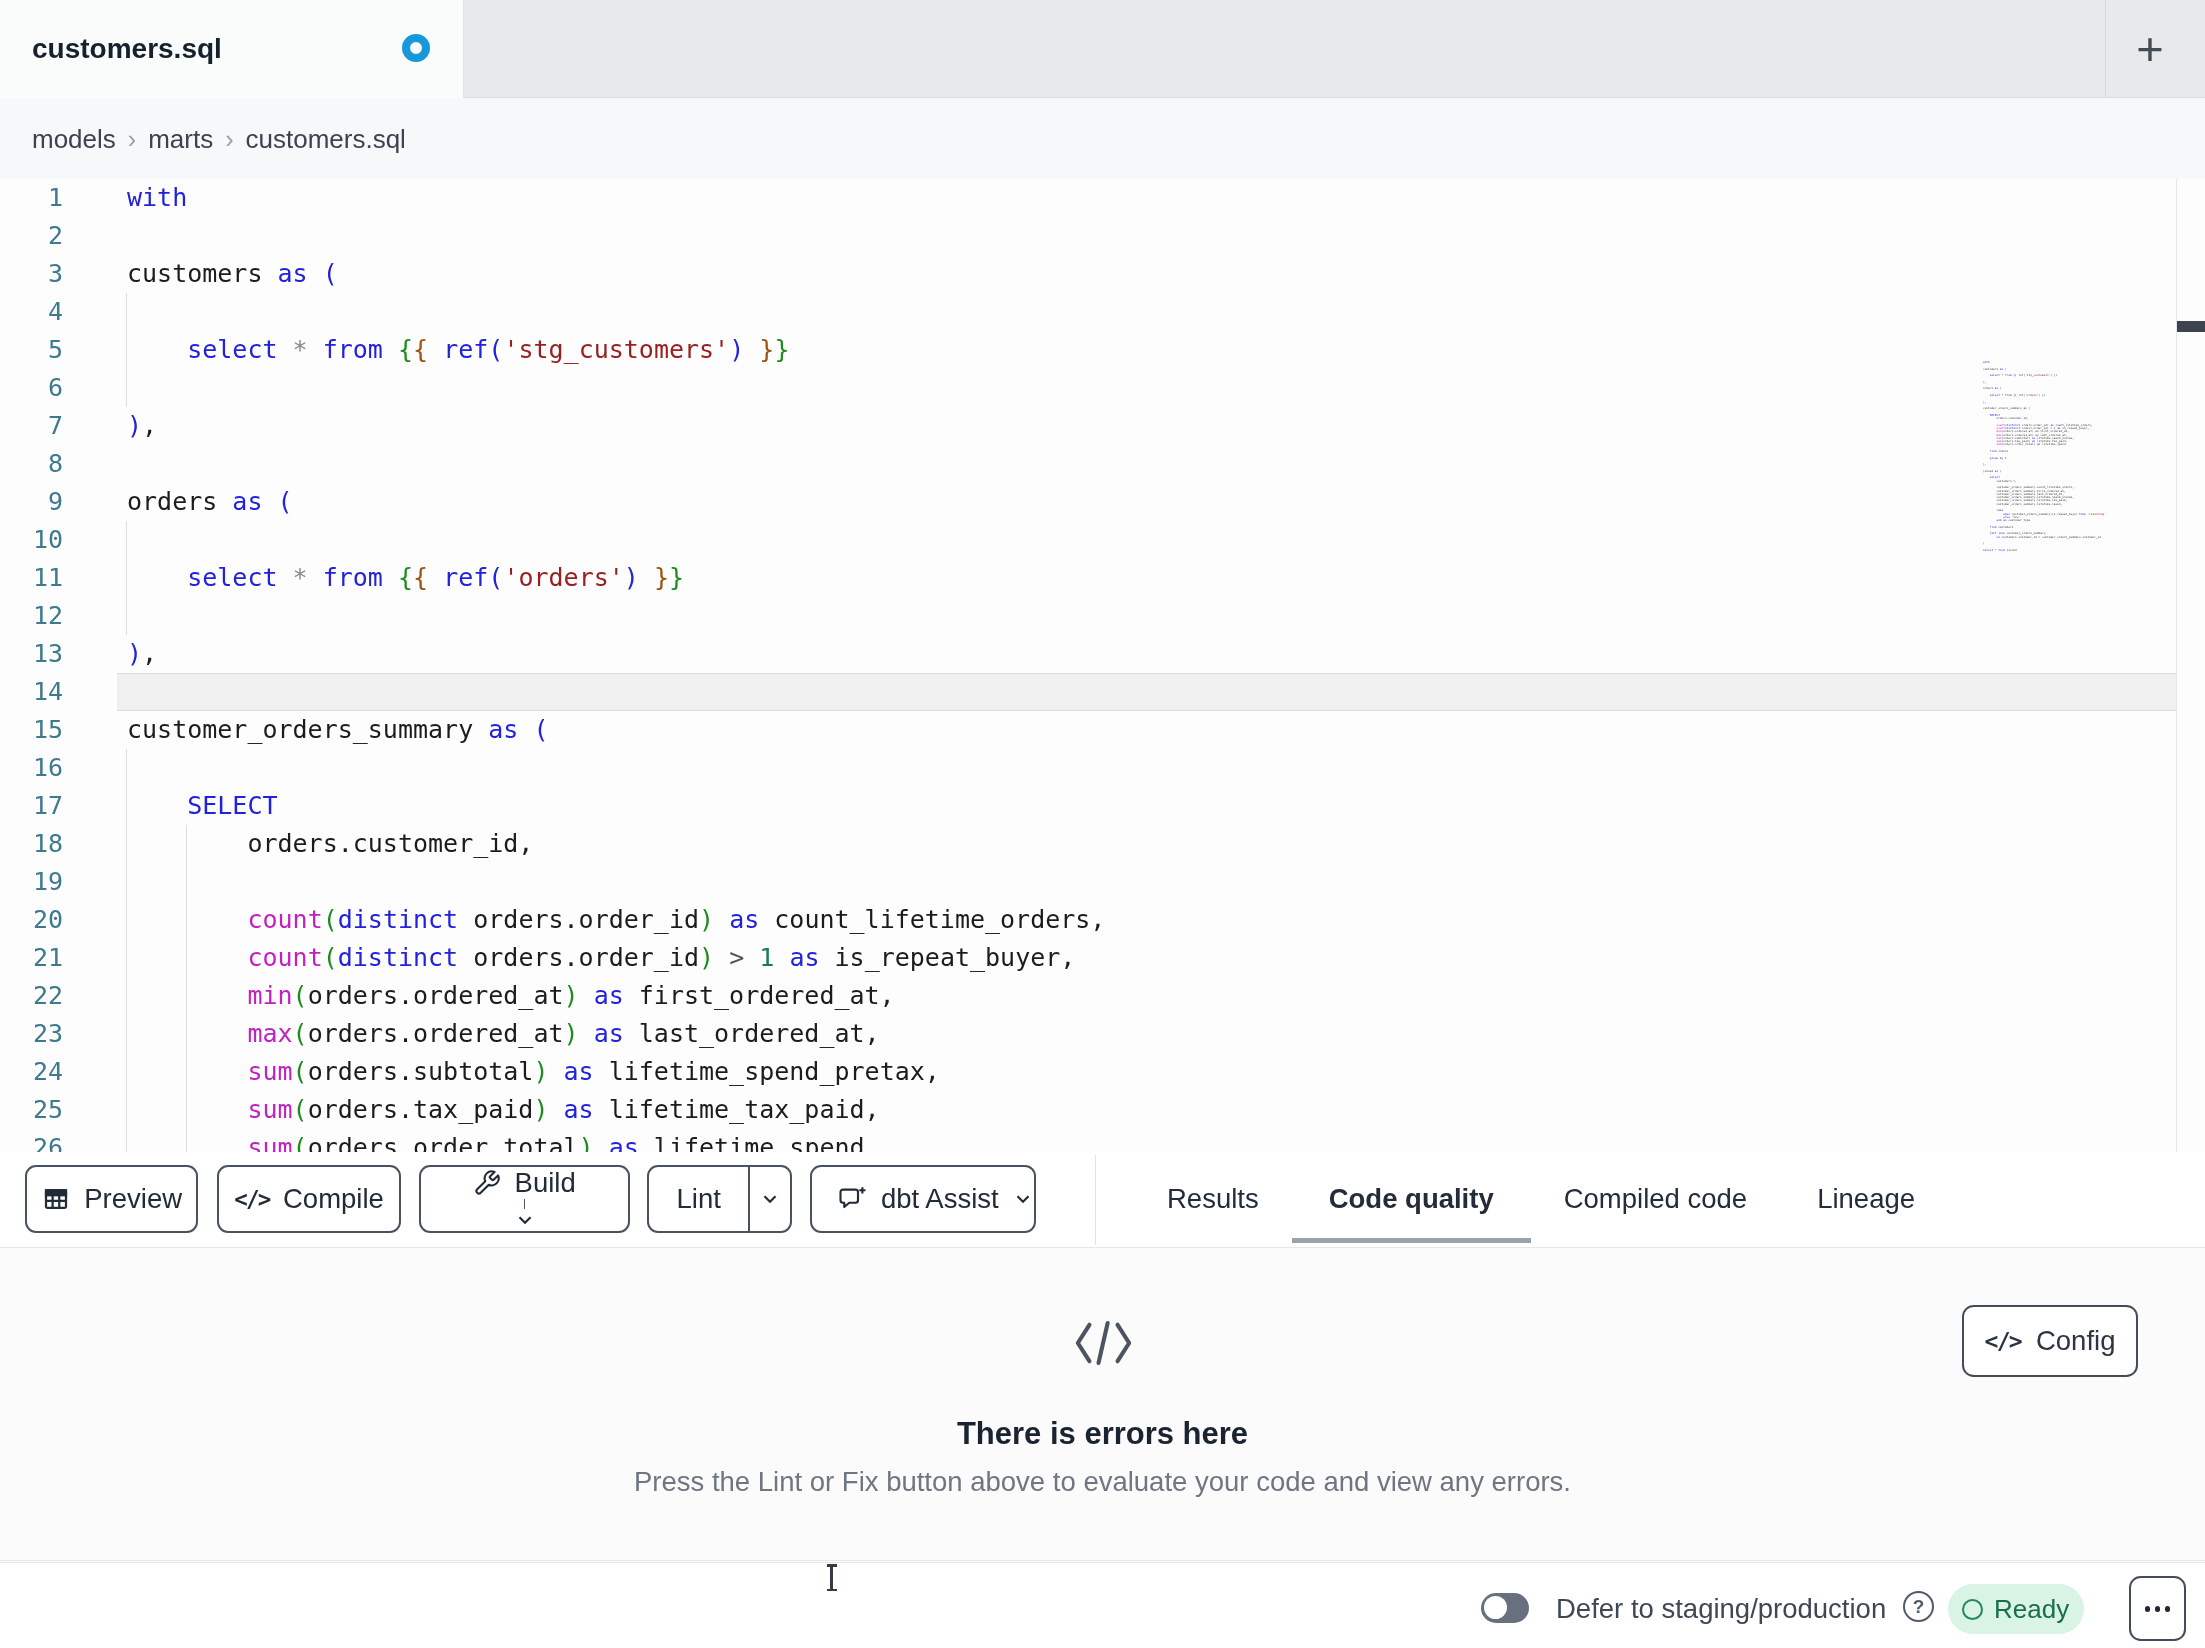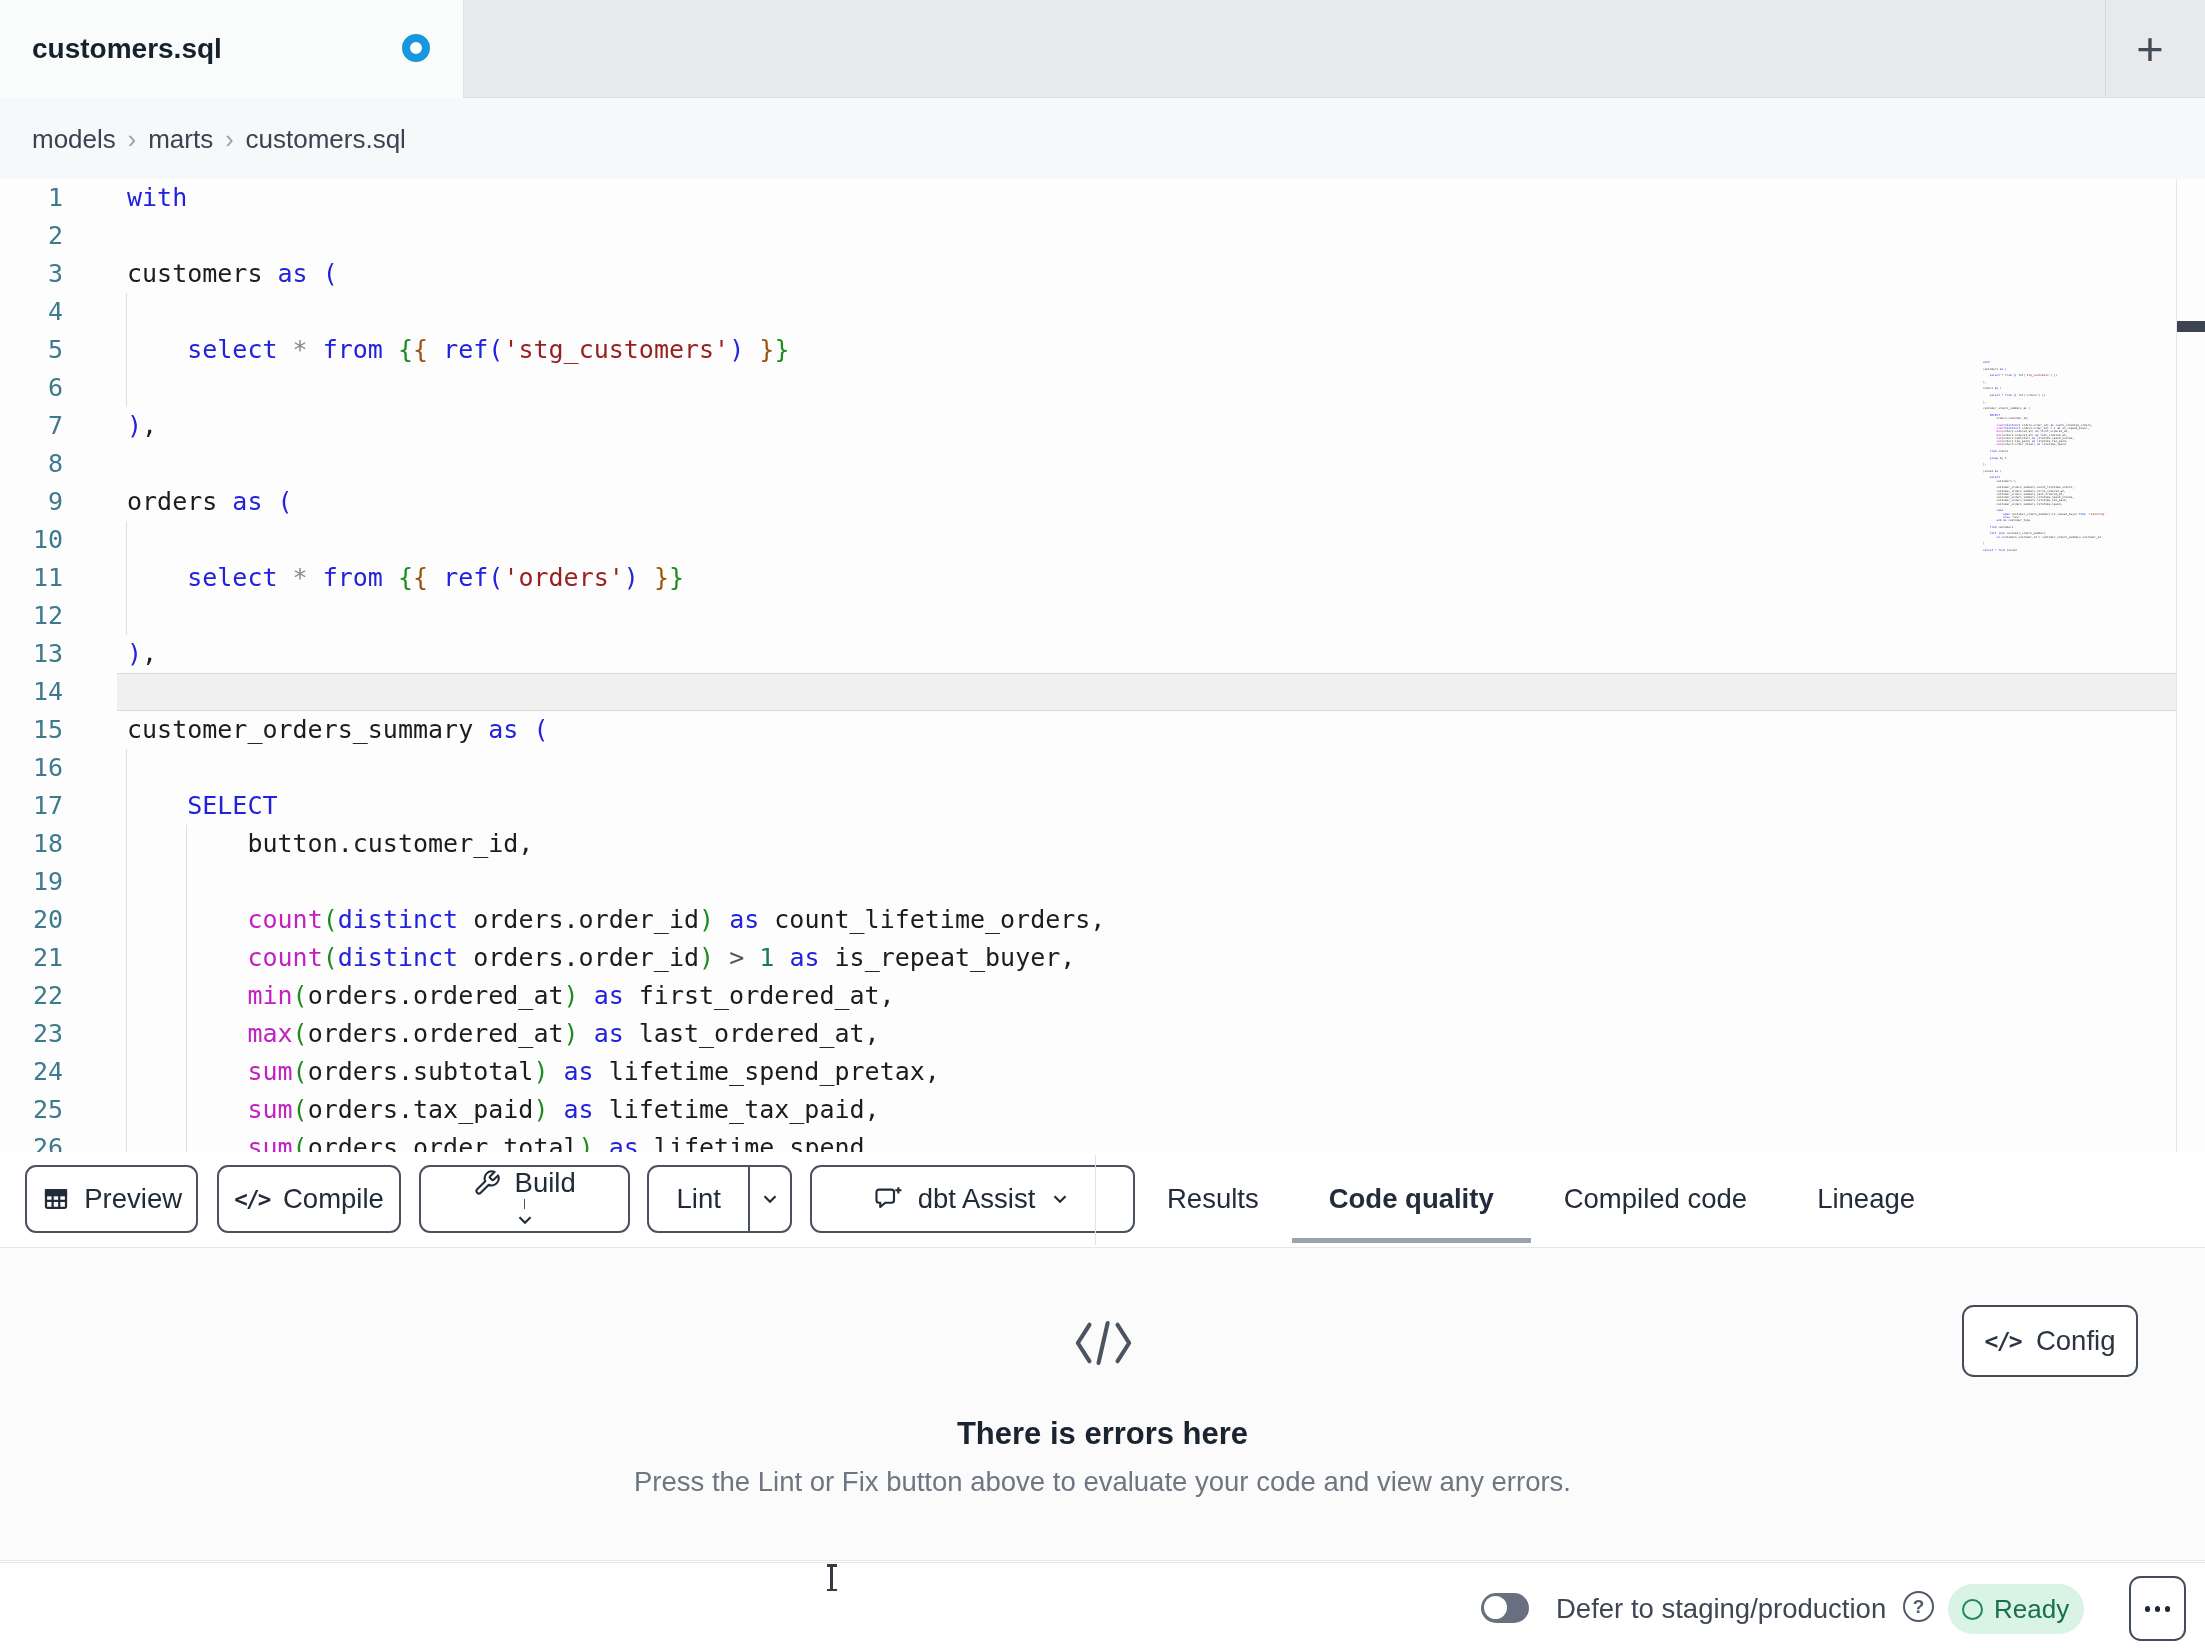--- a/index.html
+++ b/index.html
@@ -170,21 +170,21 @@
         <div class="line"><span class="num">8</span><span class="code"></span></div>
         <div class="line"><span class="num">9</span><span class="code"><span class="tk-p">orders </span><span class="tk-k">as</span><span class="tk-p"> </span><span class="tk-b1">(</span></span></div>
         <div class="line"><span class="guide" style="left: 126px;"></span><span class="num">10</span><span class="code"></span></div>
         <div class="line"><span class="guide" style="left: 126px;"></span><span class="num">11</span><span class="code"><span class="tk-p">    </span><span class="tk-k">select</span><span class="tk-p"> </span><span class="tk-o">*</span><span class="tk-p"> </span><span class="tk-k">from</span><span class="tk-p"> </span><span class="tk-b2">{</span><span class="tk-b3">{</span><span class="tk-p"> </span><span class="tk-k">ref</span><span class="tk-b1">(</span><span class="tk-s">'orders'</span><span class="tk-b1">)</span><span class="tk-p"> </span><span class="tk-b3">}</span><span class="tk-b2">}</span></span></div>
         <div class="line"><span class="guide" style="left: 126px;"></span><span class="num">12</span><span class="code"></span></div>
         <div class="line"><span class="num">13</span><span class="code"><span class="tk-b1">)</span><span class="tk-p">,</span></span></div>
         <div class="line active"><span class="num">14</span><span class="code"></span></div>
         <div class="line"><span class="num">15</span><span class="code"><span class="tk-p">customer_orders_summary </span><span class="tk-k">as</span><span class="tk-p"> </span><span class="tk-b1">(</span></span></div>
         <div class="line"><span class="guide" style="left: 126px;"></span><span class="num">16</span><span class="code"></span></div>
         <div class="line"><span class="guide" style="left: 126px;"></span><span class="num">17</span><span class="code"><span class="tk-p">    </span><span class="tk-k">SELECT</span></span></div>
-        <div class="line"><span class="guide" style="left: 126px;"></span><span class="guide" style="left: 186px;"></span><span class="num">18</span><span class="code"><span class="tk-p">        button.customer_id,</span></span></div>
+        <div class="line"><span class="guide" style="left: 126px;"></span><span class="guide" style="left: 186px;"></span><span class="num">18</span><span class="code"><span class="tk-p">        orders.customer_id,</span></span></div>
         <div class="line"><span class="guide" style="left: 126px;"></span><span class="guide" style="left: 186px;"></span><span class="num">19</span><span class="code"></span></div>
         <div class="line"><span class="guide" style="left: 126px;"></span><span class="guide" style="left: 186px;"></span><span class="num">20</span><span class="code"><span class="tk-p">        </span><span class="tk-f">count</span><span class="tk-b2">(</span><span class="tk-k">distinct</span><span class="tk-p"> orders.order_id</span><span class="tk-b2">)</span><span class="tk-p"> </span><span class="tk-k">as</span><span class="tk-p"> count_lifetime_orders,</span></span></div>
         <div class="line"><span class="guide" style="left: 126px;"></span><span class="guide" style="left: 186px;"></span><span class="num">21</span><span class="code"><span class="tk-p">        </span><span class="tk-f">count</span><span class="tk-b2">(</span><span class="tk-k">distinct</span><span class="tk-p"> orders.order_id</span><span class="tk-b2">)</span><span class="tk-p"> </span><span class="tk-g">&gt;</span><span class="tk-p"> </span><span class="tk-n">1</span><span class="tk-p"> </span><span class="tk-k">as</span><span class="tk-p"> is_repeat_buyer,</span></span></div>
         <div class="line"><span class="guide" style="left: 126px;"></span><span class="guide" style="left: 186px;"></span><span class="num">22</span><span class="code"><span class="tk-p">        </span><span class="tk-f">min</span><span class="tk-b2">(</span><span class="tk-p">orders.ordered_at</span><span class="tk-b2">)</span><span class="tk-p"> </span><span class="tk-k">as</span><span class="tk-p"> first_ordered_at,</span></span></div>
         <div class="line"><span class="guide" style="left: 126px;"></span><span class="guide" style="left: 186px;"></span><span class="num">23</span><span class="code"><span class="tk-p">        </span><span class="tk-f">max</span><span class="tk-b2">(</span><span class="tk-p">orders.ordered_at</span><span class="tk-b2">)</span><span class="tk-p"> </span><span class="tk-k">as</span><span class="tk-p"> last_ordered_at,</span></span></div>
         <div class="line"><span class="guide" style="left: 126px;"></span><span class="guide" style="left: 186px;"></span><span class="num">24</span><span class="code"><span class="tk-p">        </span><span class="tk-f">sum</span><span class="tk-b2">(</span><span class="tk-p">orders.subtotal</span><span class="tk-b2">)</span><span class="tk-p"> </span><span class="tk-k">as</span><span class="tk-p"> lifetime_spend_pretax,</span></span></div>
         <div class="line"><span class="guide" style="left: 126px;"></span><span class="guide" style="left: 186px;"></span><span class="num">25</span><span class="code"><span class="tk-p">        </span><span class="tk-f">sum</span><span class="tk-b2">(</span><span class="tk-p">orders.tax_paid</span><span class="tk-b2">)</span><span class="tk-p"> </span><span class="tk-k">as</span><span class="tk-p"> lifetime_tax_paid,</span></span></div>
         <div class="line"><span class="guide" style="left: 126px;"></span><span class="guide" style="left: 186px;"></span><span class="num">26</span><span class="code"><span class="tk-p">        </span><span class="tk-f">sum</span><span class="tk-b2">(</span><span class="tk-p">orders.order_total</span><span class="tk-b2">)</span><span class="tk-p"> </span><span class="tk-k">as</span><span class="tk-p"> lifetime_spend</span></span></div>
       </div>
     <div class="minimap" id="minimap-content">
@@ -294,21 +294,21 @@
       </span>
       <span class="divider"></span>
       <span class="seg" style="width:40px;">
         <span>
           <svg width="22" height="22" viewBox="0 0 24 24" fill="none" stroke="currentColor" stroke-width="2.4">
               <path d="M6 9l6 6 6-6"></path>
             </svg>
         </span>
       </span>
     </div>
-    <div class="btn" style="left:810px; width:325px;">
+    <div class="btn" style="left:810px; width:226px;justify-content:flex-end;">
       <span class="seg">
         <span>
           <svg width="30" height="30" viewBox="0 0 24 24" fill="none" stroke="currentColor" stroke-width="1.7" stroke-linejoin="round">
             <path d="M4 4.5h10a2 2 0 0 1 2 2V13a2 2 0 0 1-2 2H9l-4 3.4V15H4a2 2 0 0 1-2-2V6.5a2 2 0 0 1 2-2z"></path>
             <path d="M19.5 2.5v5 M17 5h5"></path>
           </svg>
         </span>
         <span>dbt Assist</span>
         <span>
           <svg width="22" height="22" viewBox="0 0 24 24" fill="none" stroke="currentColor" stroke-width="2.4">

